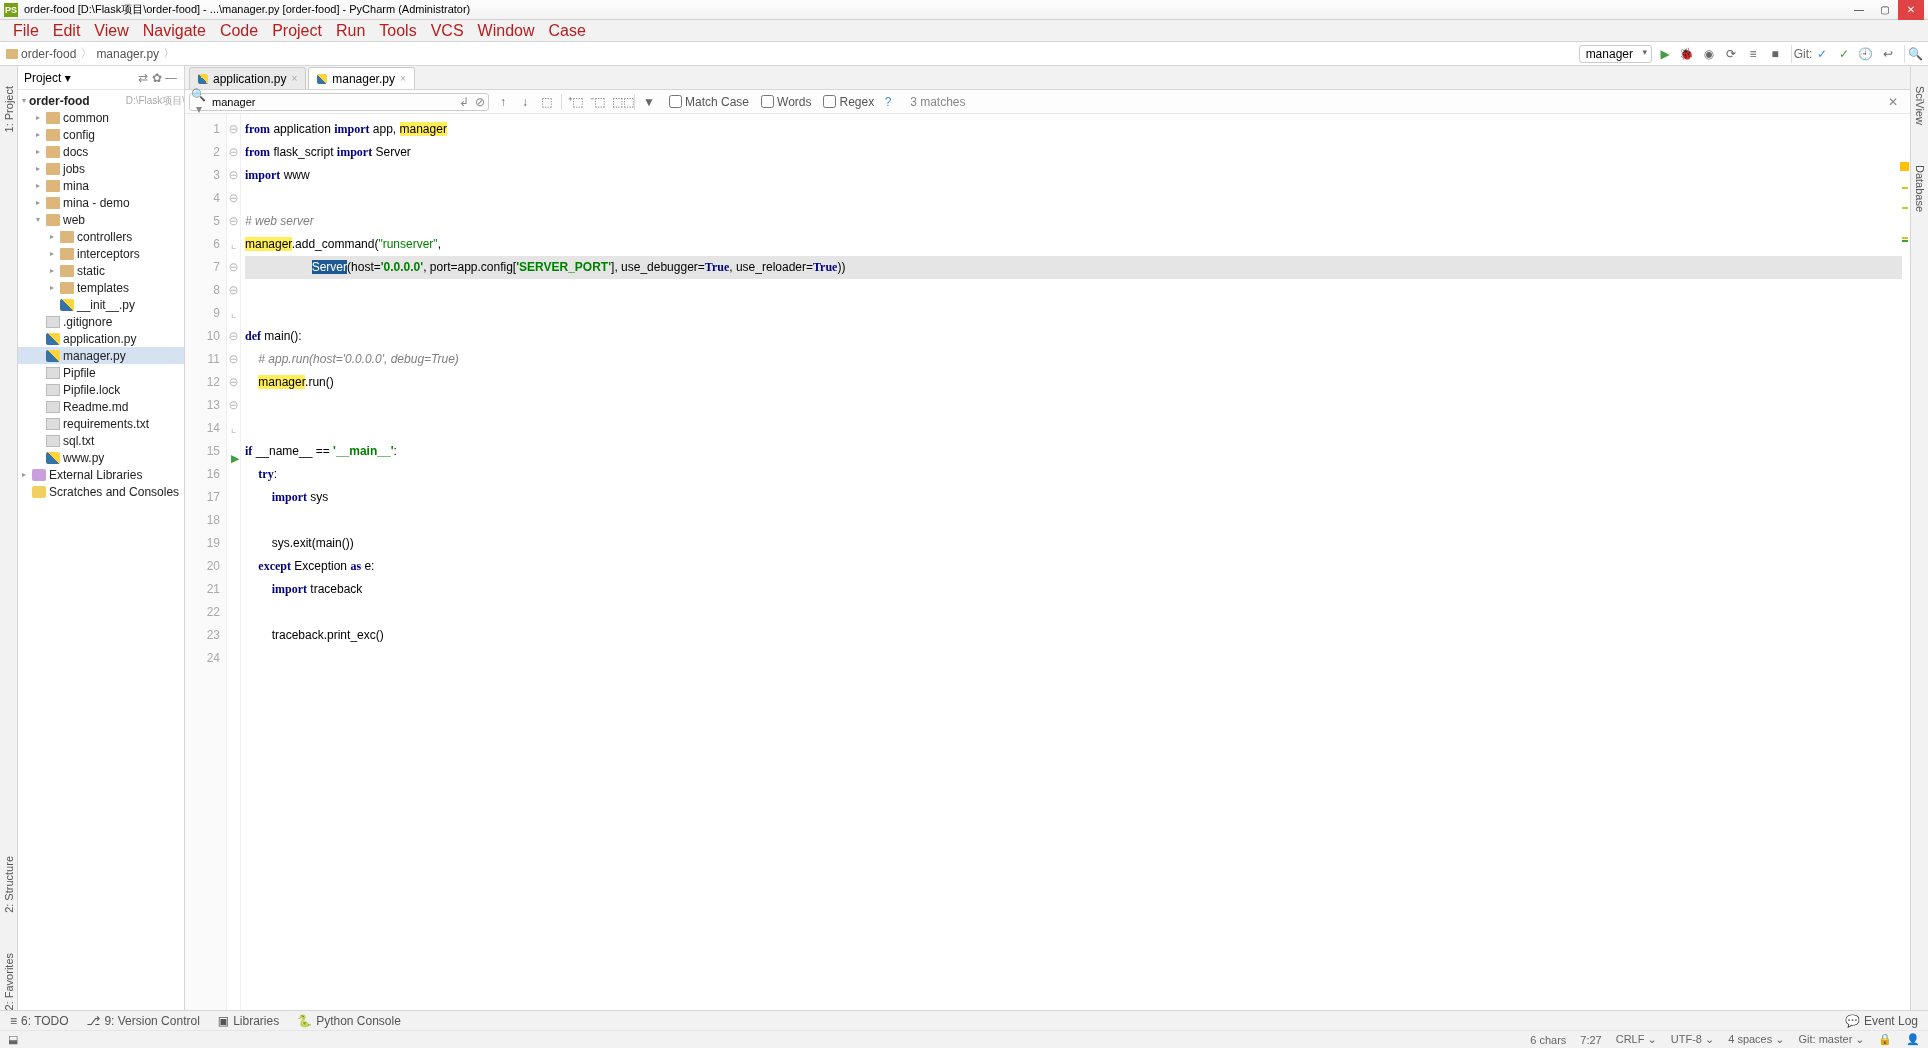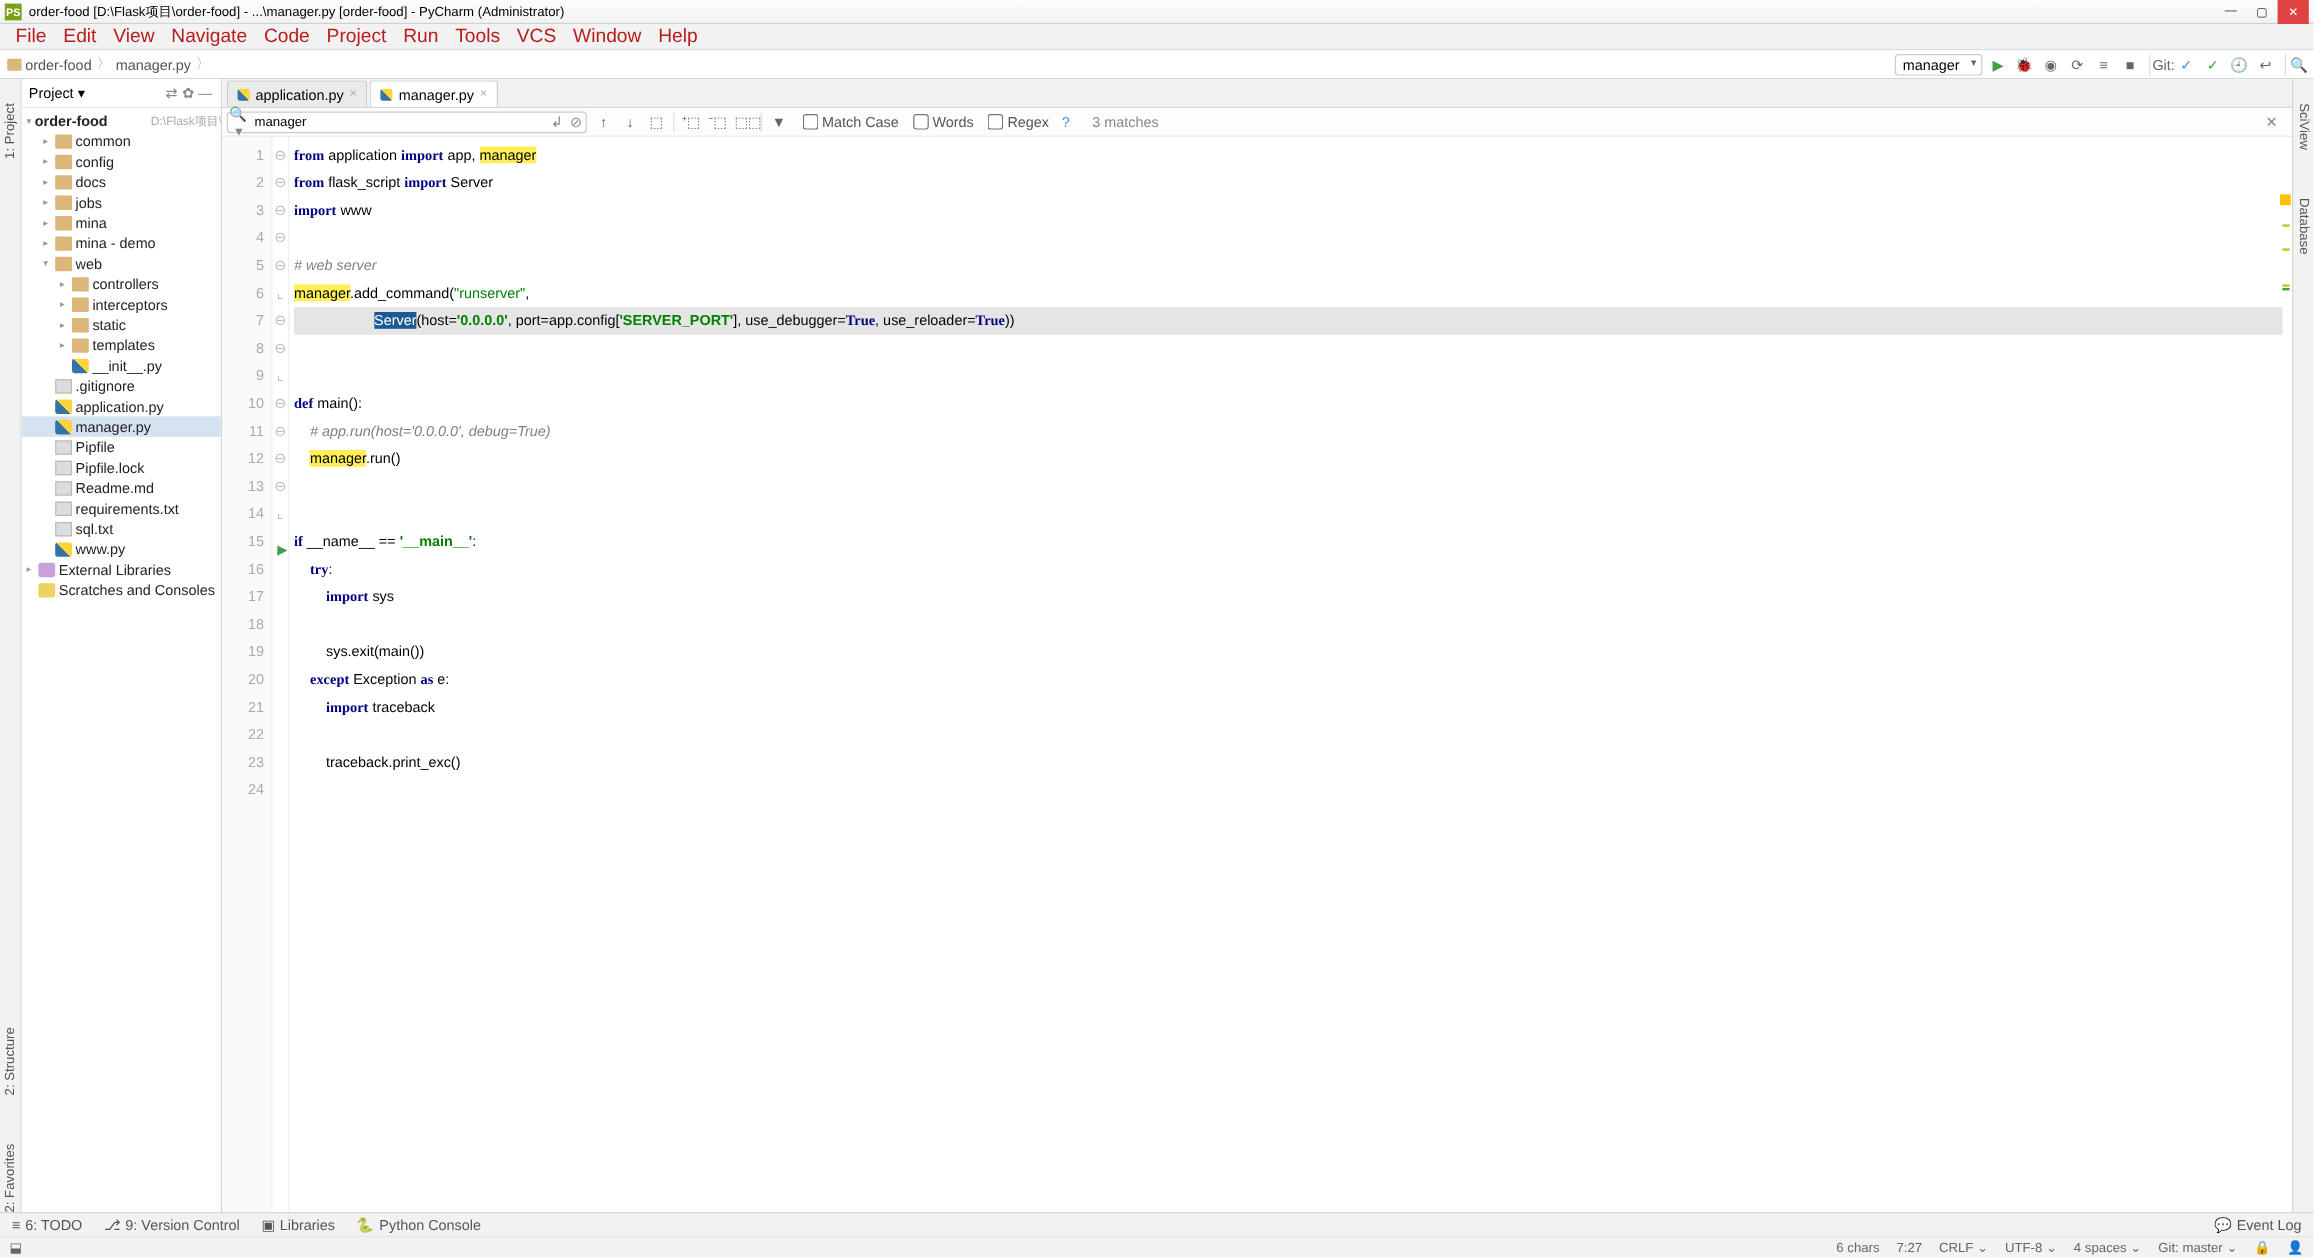--- a/index.html
+++ b/index.html
@@ -123,21 +123,21 @@
   <span>File</span>
   <span>Edit</span>
   <span>View</span>
   <span>Navigate</span>
   <span>Code</span>
   <span>Project</span>
   <span>Run</span>
   <span>Tools</span>
   <span>VCS</span>
   <span>Window</span>
-  <span>Help</span>
+  <span>Case</span>
 </div>
 
 <div class="nav-bar">
   <div class="breadcrumb">
     <span class="crumb">
         <span class="dir-icon"></span>
         <span>order-food</span>
       </span>
     <span class="sep">〉</span>
     <span class="crumb">

